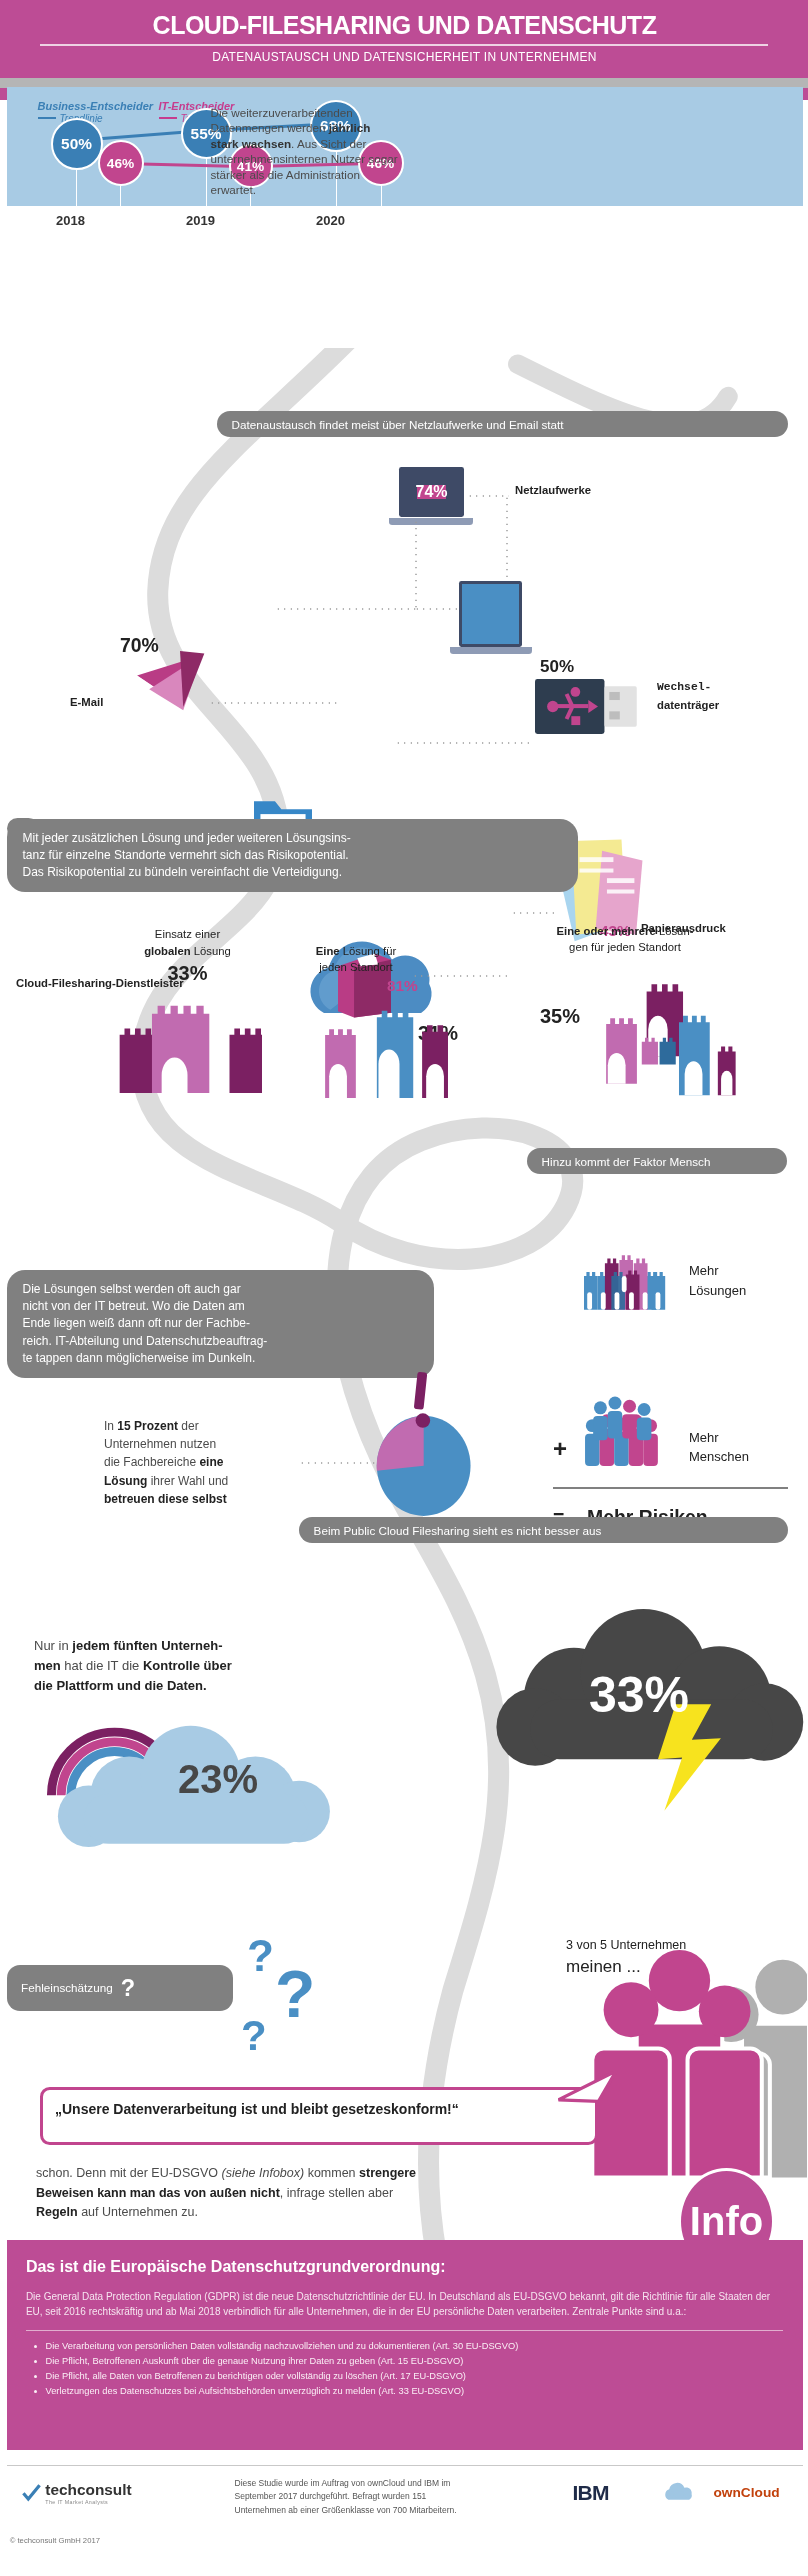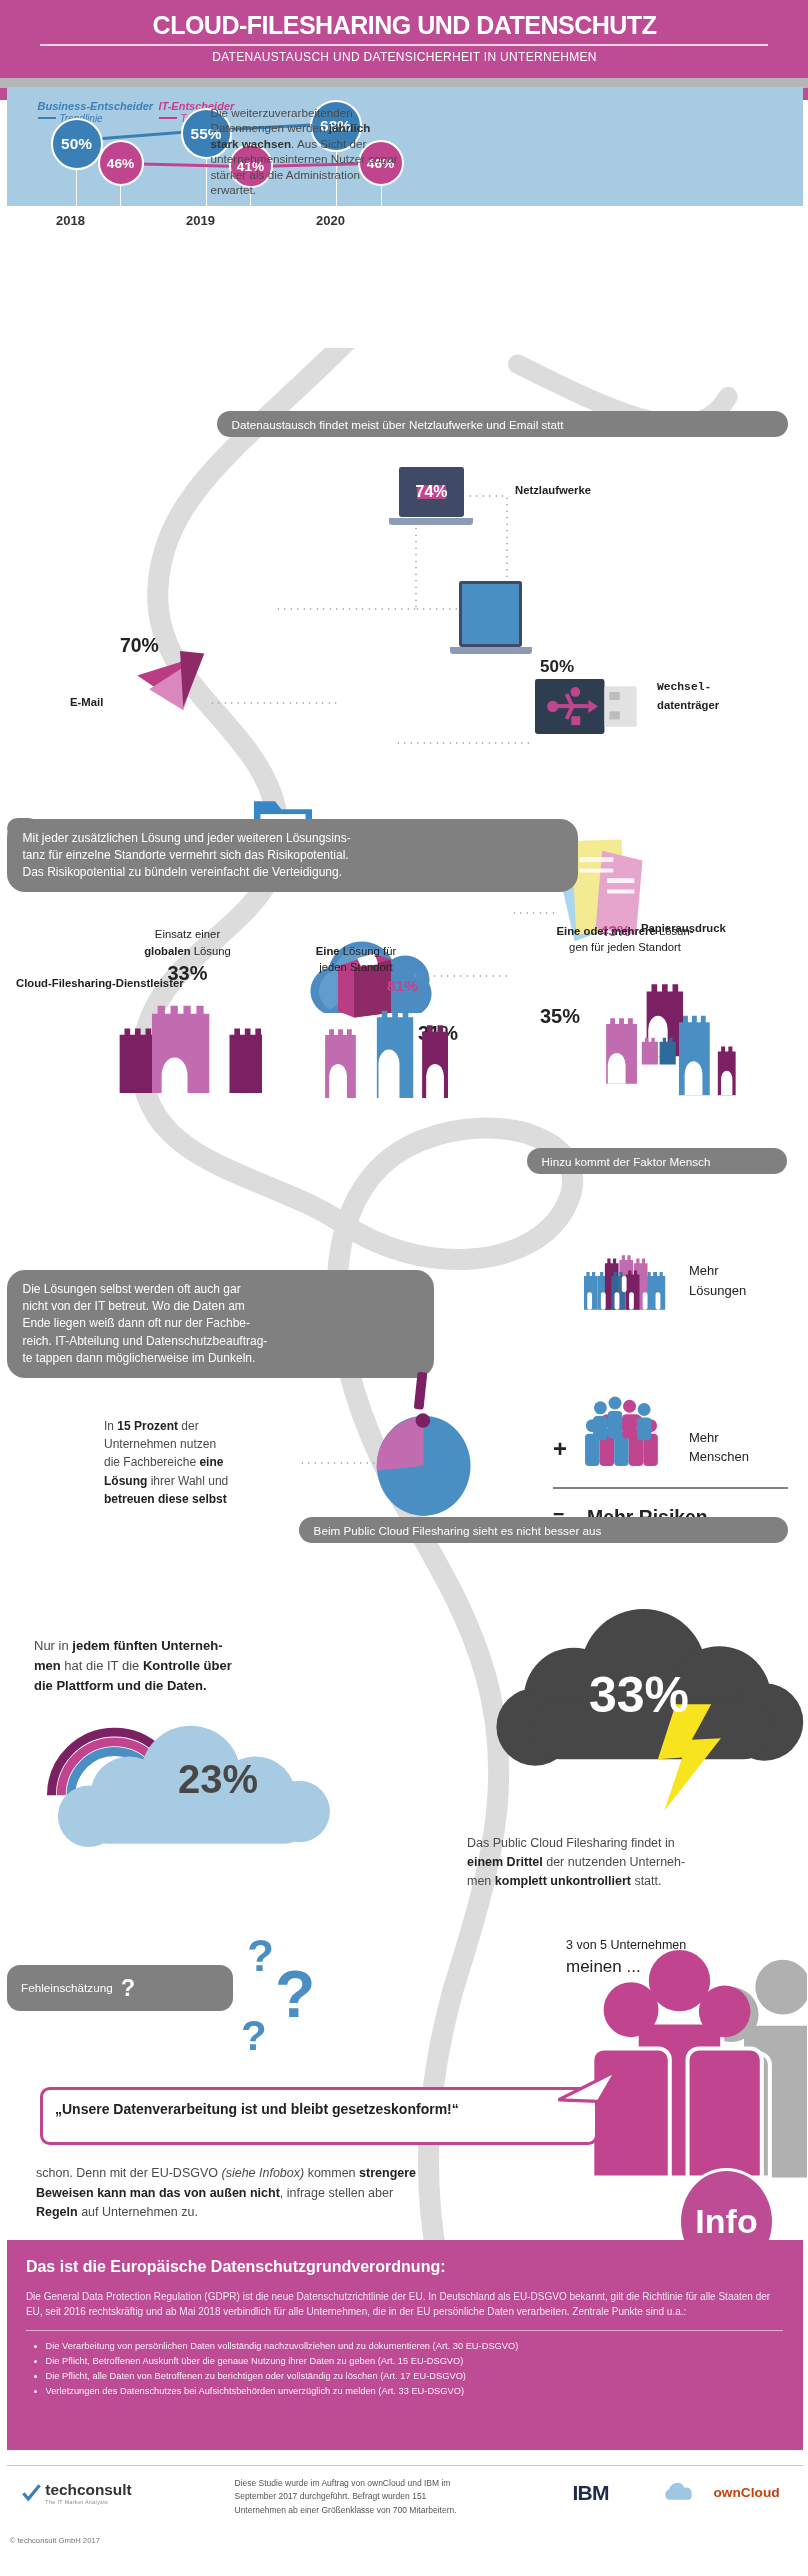--- a/index.html
+++ b/index.html
@@ -116,21 +116,21 @@
   }
   .dsgvo h2 { font-size: 16px; margin: 18px 0 0 19.4px; }
   .dsgvo p  { font-size: 10px; line-height: 1.5; margin: 13px 19.4px 0 19.4px; color: #f6e5f0; }
   .dsgvo .rule { height: 0.8px; background: rgba(255,255,255,0.55); margin: 11.3px 19.4px 0 19.4px; }
   .dsgvo ul { margin: 8px 19.4px 0 39px; }
   .dsgvo li { font-size: 9.3px; line-height: 1.62; color: #fbeff6; }
 
   .infobadge {
     position: absolute; left: 678px; top: 2168px; width: 97px; height: 107px;
     border-radius: 50%; background: #bd4c95; border: 3.2px solid #fff;
-    color: #fff; font-size: 34px; font-weight: bold;
+    color: #fff; font-size: 40px; font-weight: bold;
     display: flex; align-items: center; justify-content: center;
   }
 </style>
 </head>
 <body>
 
 <div id="page">
 
   <svg class="road" style="left:0;top:348px;" width="809" height="1909" viewBox="0 0 1000 2360">
     <path d="M 430 -10
@@ -460,25 +460,20 @@
       <circle cx="120" cy="130" r="48"></circle>
       <circle cx="196" cy="106" r="62"></circle>
       <circle cx="276" cy="132" r="50"></circle>
       <circle cx="330" cy="150" r="38"></circle>
       <circle cx="70" cy="156" r="38"></circle>
       <rect x="64" y="128" width="278" height="62" rx="31"></rect>
     </g>
   </svg>
   <div style="position:absolute; left:137px; top:1757px; width:162px; text-align:center; color:#474747; font-size:40px; font-weight:bold;">23%</div>
 
-  <div class="body-txt" style="left:467px; top:1834px; width:324px; font-size:12.5px; line-height:1.5;">
-    <div>Das Public Cloud Filesharing findet in</div>
-    <div><b>einem Drittel</b><span> der nutzenden Unterneh-</span></div>
-    <div><span>men </span><b>komplett unkontrolliert</b><span> statt.</span></div>
-  </div>
 
   <div class="greybar" style="left:6.5px; top:1965px; width:226px; padding:9.7px 14.6px;">
     <span>Fehleinschätzung</span>
     <span style="font-size:23.5px; font-weight:bold; vertical-align:-4px; margin-left:4.9px;">?</span>
   </div>
 
   <div style="position:absolute; left:247px; top:1931px; font-size:44px; color:#4a8fc4; font-weight:bold;">?</div>
   <div style="position:absolute; left:275px; top:1956px; font-size:66px; color:#4a8fc4; font-weight:bold;">?</div>
   <div style="position:absolute; left:241px; top:2012px; font-size:42px; color:#4a8fc4; font-weight:bold;">?</div>
 

